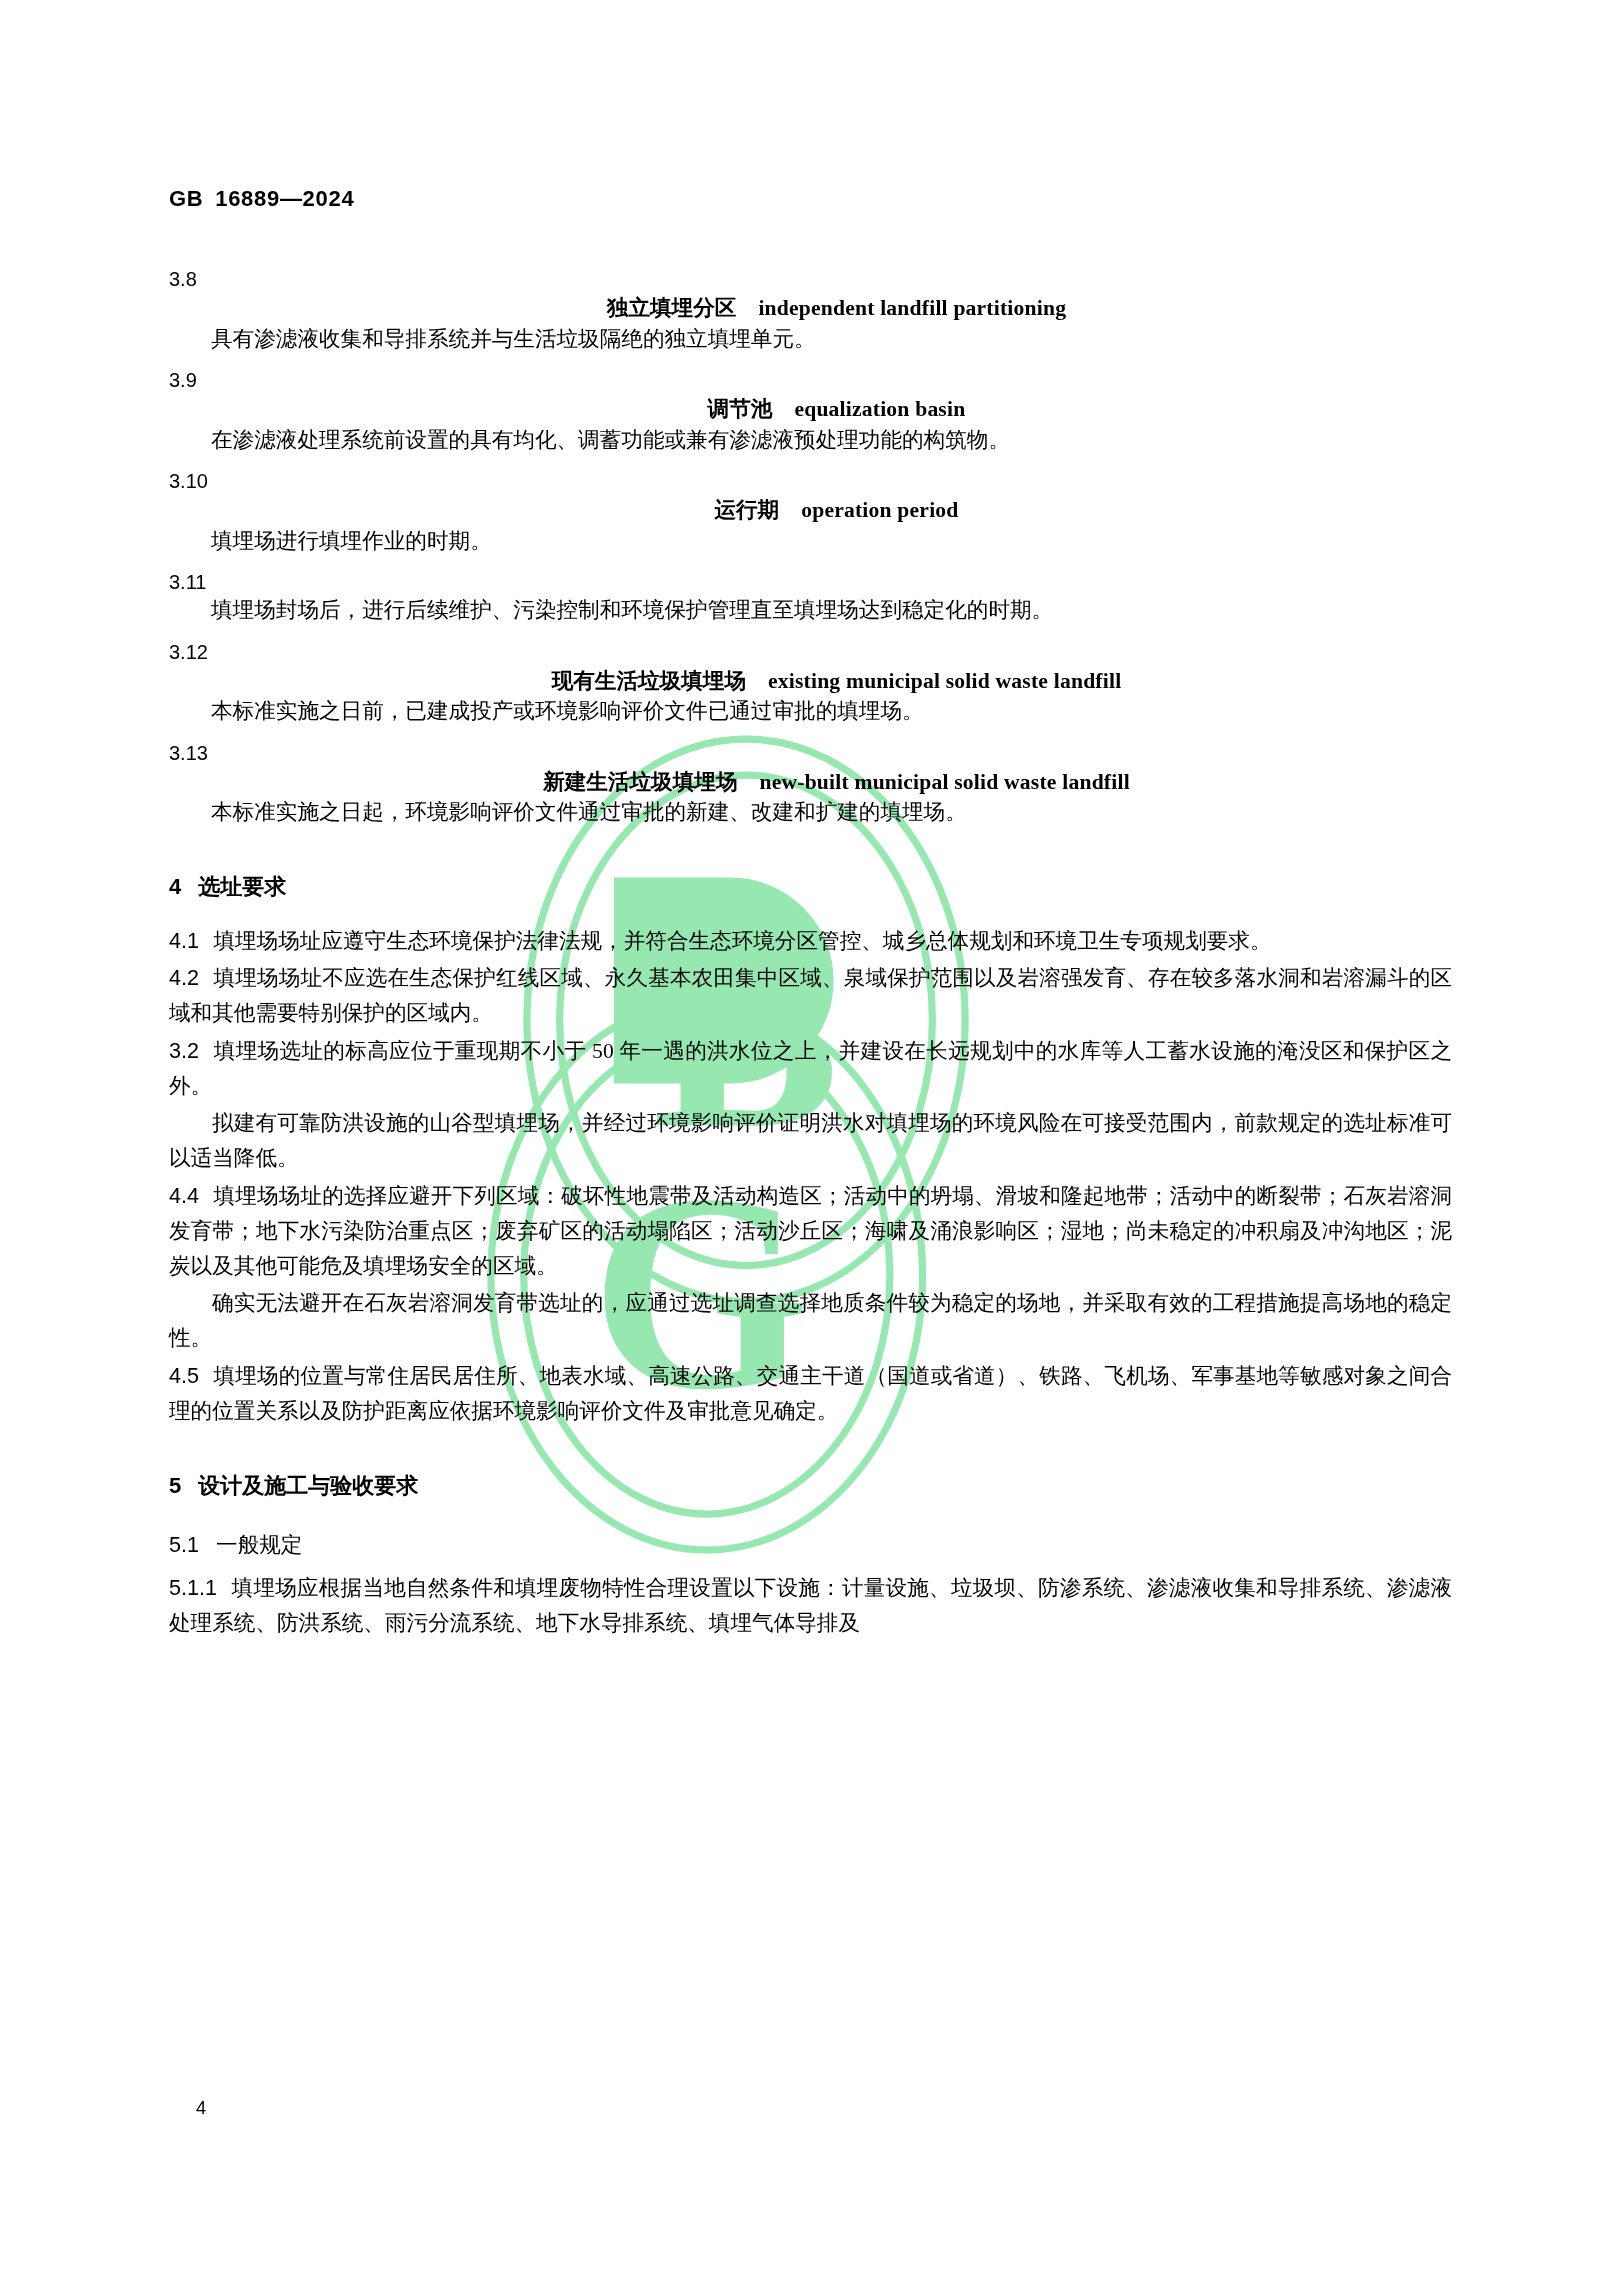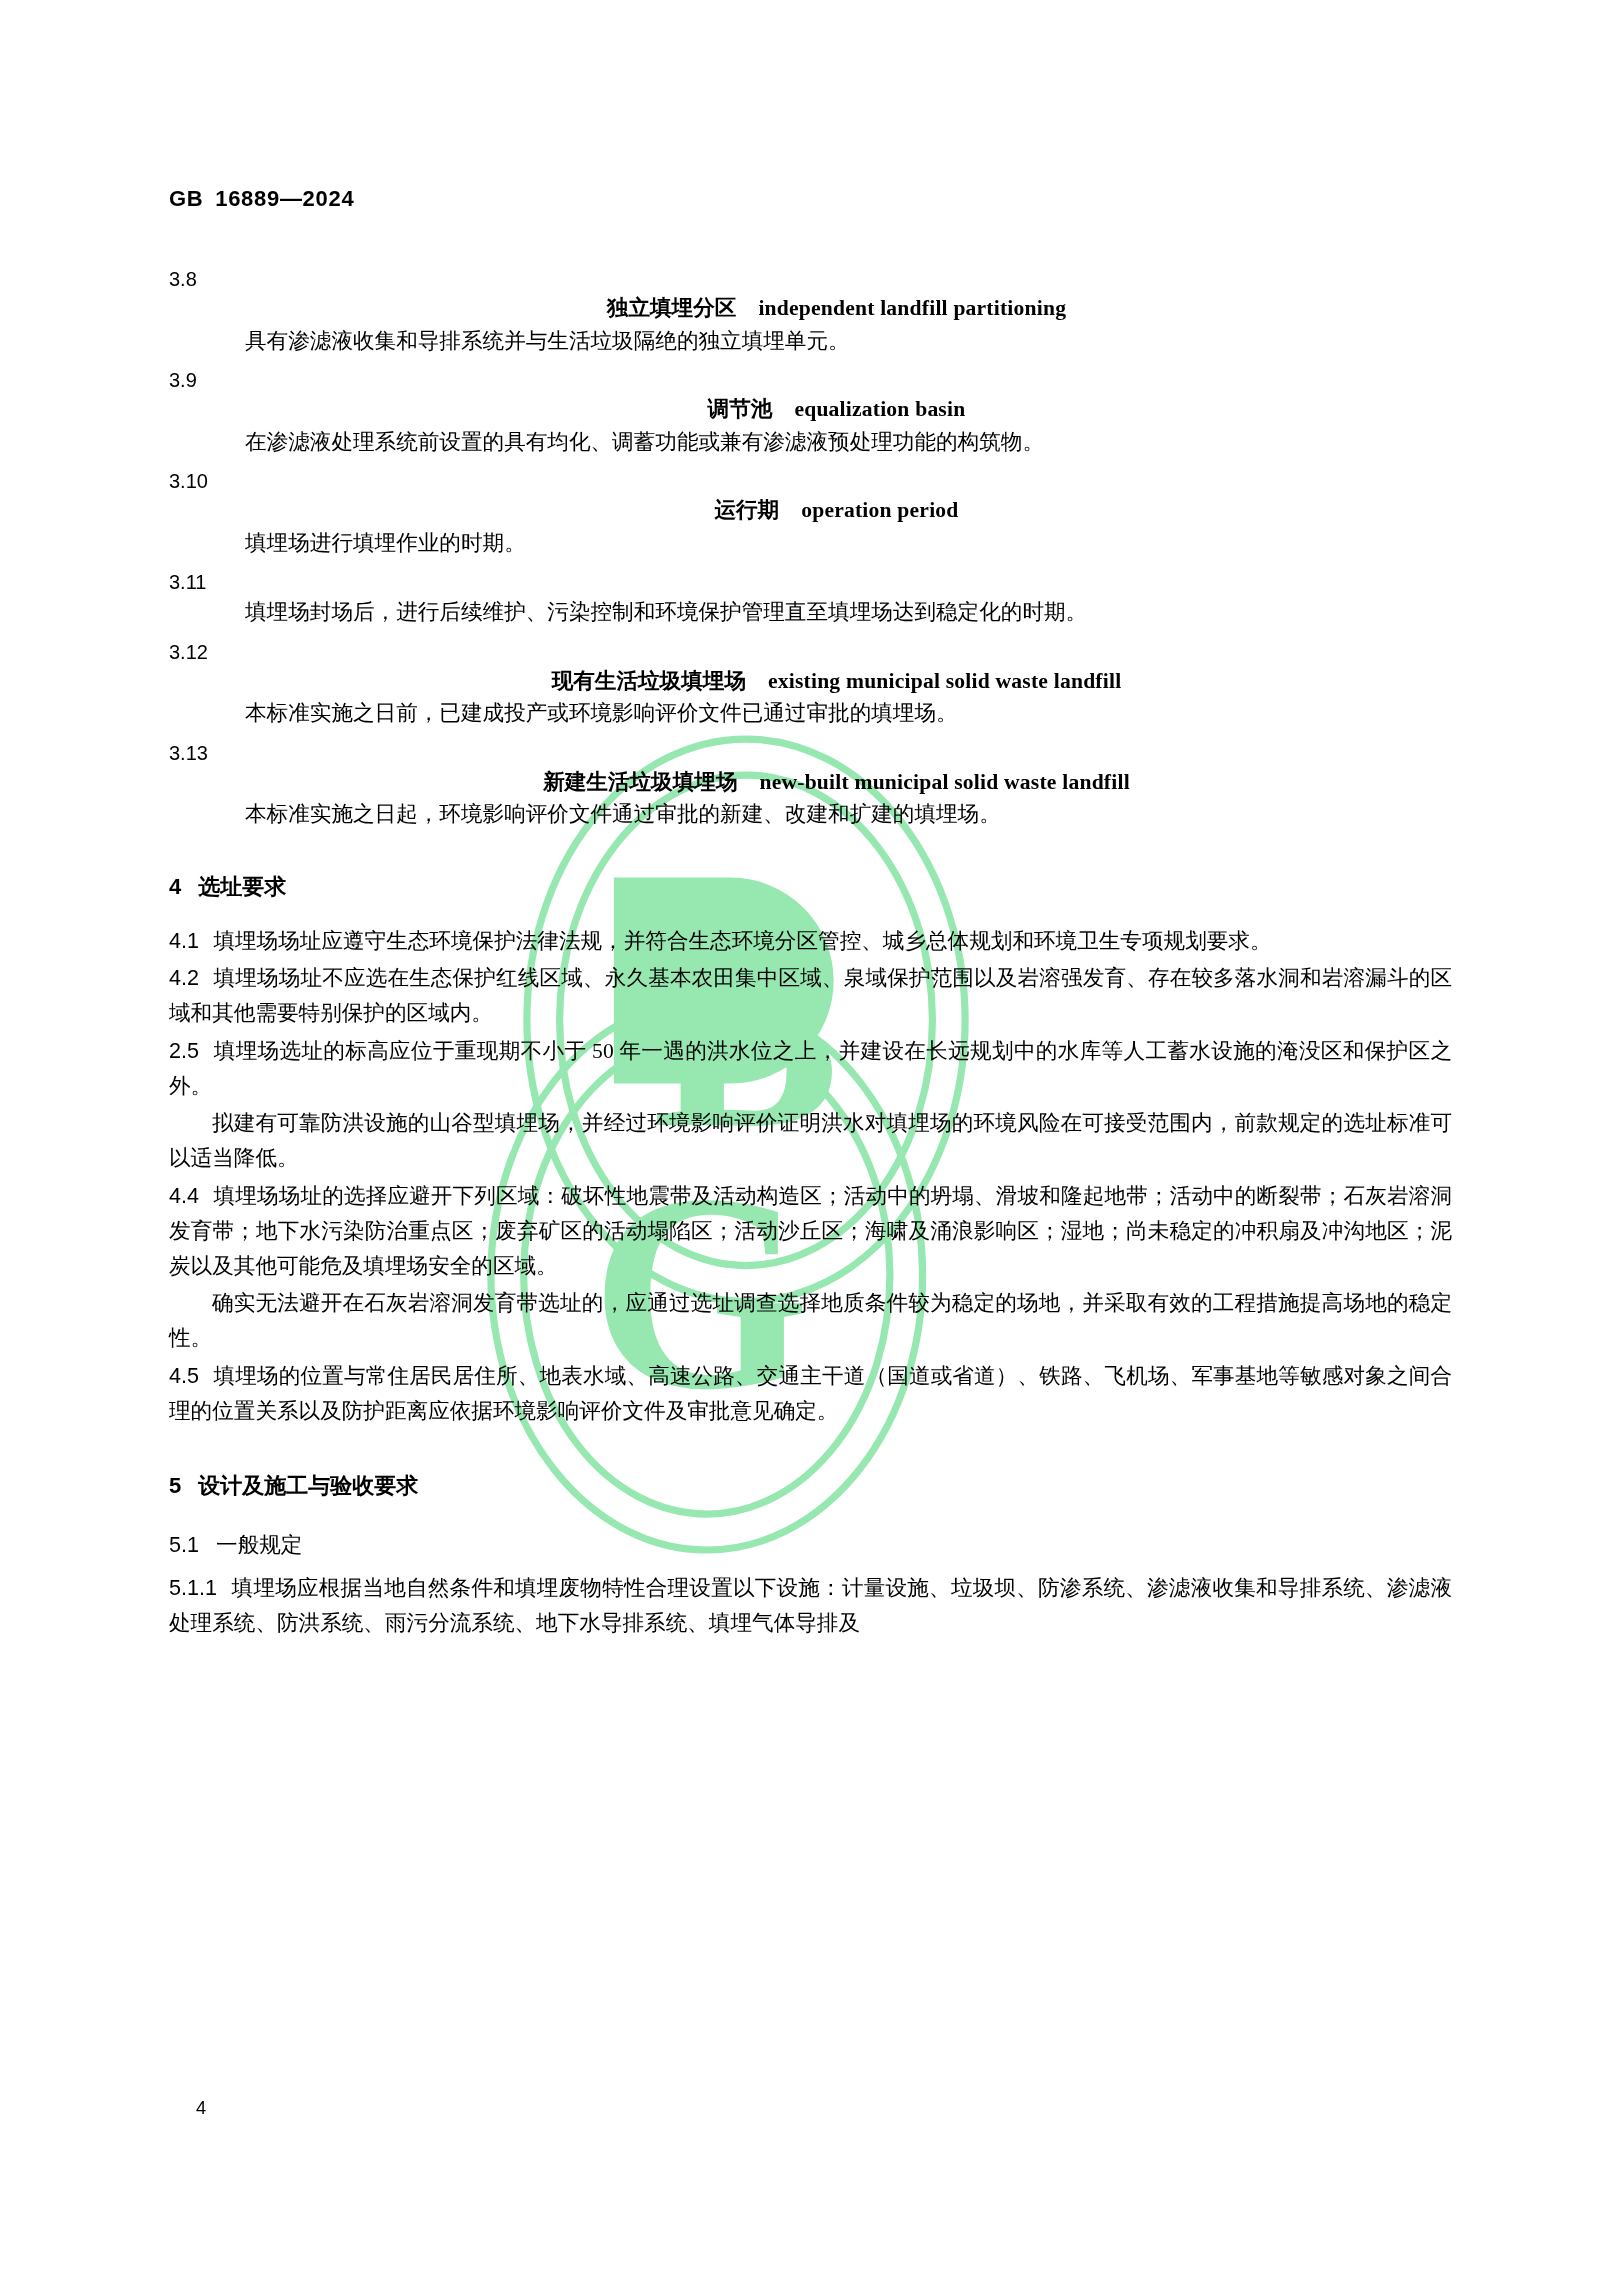--- a/index.html
+++ b/index.html
@@ -71,23 +71,23 @@
   .term-en {
     font-family: "Liberation Serif", serif;
     font-weight: bold;
     font-size: 21.6px;
     margin-left: 22px;
     letter-spacing: 0.2px;
   }
   .term-def {
     font-size: 21.6px;
     line-height: 1.45;
-    margin-left: 76px;
+    margin-left: 42px;
     margin-bottom: 2.6px;
-    font-family: Liberation Sans, sans-serif;
+    font-family: Liberation Mono, monospace;
   }
 
   .section-head {
     font-family: "Liberation Sans", "DejaVu Sans", sans-serif;
     font-weight: bold;
     font-size: 22px;
     margin-top: 42px;
     margin-bottom: 22px;
   }
   .section-head .sec-no { margin-right: 17px; }
@@ -200,21 +200,21 @@
       <span class="sec-no">4</span><span>选址要求</span>
     </div>
 
     <div class="para">
       <span class="pnum">4.1</span><span>填埋场场址应遵守生态环境保护法律法规，并符合生态环境分区管控、城乡总体规划和环境卫生专项规划要求。</span>
     </div>
     <div class="para">
       <span class="pnum">4.2</span><span>填埋场场址不应选在生态保护红线区域、永久基本农田集中区域、泉域保护范围以及岩溶强发育、存在较多落水洞和岩溶漏斗的区域和其他需要特别保护的区域内。</span>
     </div>
     <div class="para">
-      <span class="pnum">2.5</span><span>填埋场选址的标高应位于重现期不小于 50 年一遇的洪水位之上，并建设在长远规划中的水库等人工蓄水设施的淹没区和保护区之外。</span>
+      <span class="pnum">3.2</span><span>填埋场选址的标高应位于重现期不小于 50 年一遇的洪水位之上，并建设在长远规划中的水库等人工蓄水设施的淹没区和保护区之外。</span>
     </div>
     <div class="para indent">
       <span>拟建有可靠防洪设施的山谷型填埋场，并经过环境影响评价证明洪水对填埋场的环境风险在可接受范围内，前款规定的选址标准可以适当降低。</span>
     </div>
     <div class="para">
       <span class="pnum">4.4</span><span>填埋场场址的选择应避开下列区域：破坏性地震带及活动构造区；活动中的坍塌、滑坡和隆起地带；活动中的断裂带；石灰岩溶洞发育带；地下水污染防治重点区；废弃矿区的活动塌陷区；活动沙丘区；海啸及涌浪影响区；湿地；尚未稳定的冲积扇及冲沟地区；泥炭以及其他可能危及填埋场安全的区域。</span>
     </div>
     <div class="para indent">
       <span>确实无法避开在石灰岩溶洞发育带选址的，应通过选址调查选择地质条件较为稳定的场地，并采取有效的工程措施提高场地的稳定性。</span>
     </div>

